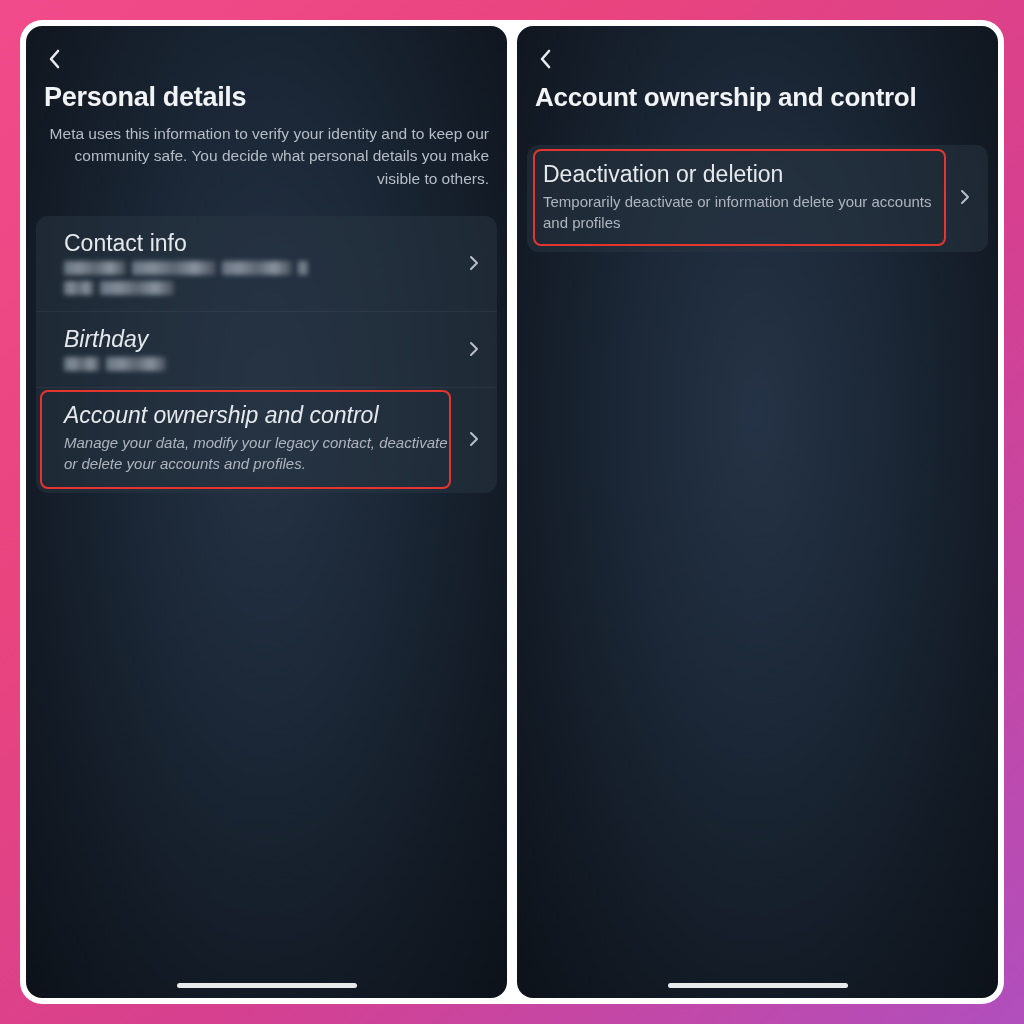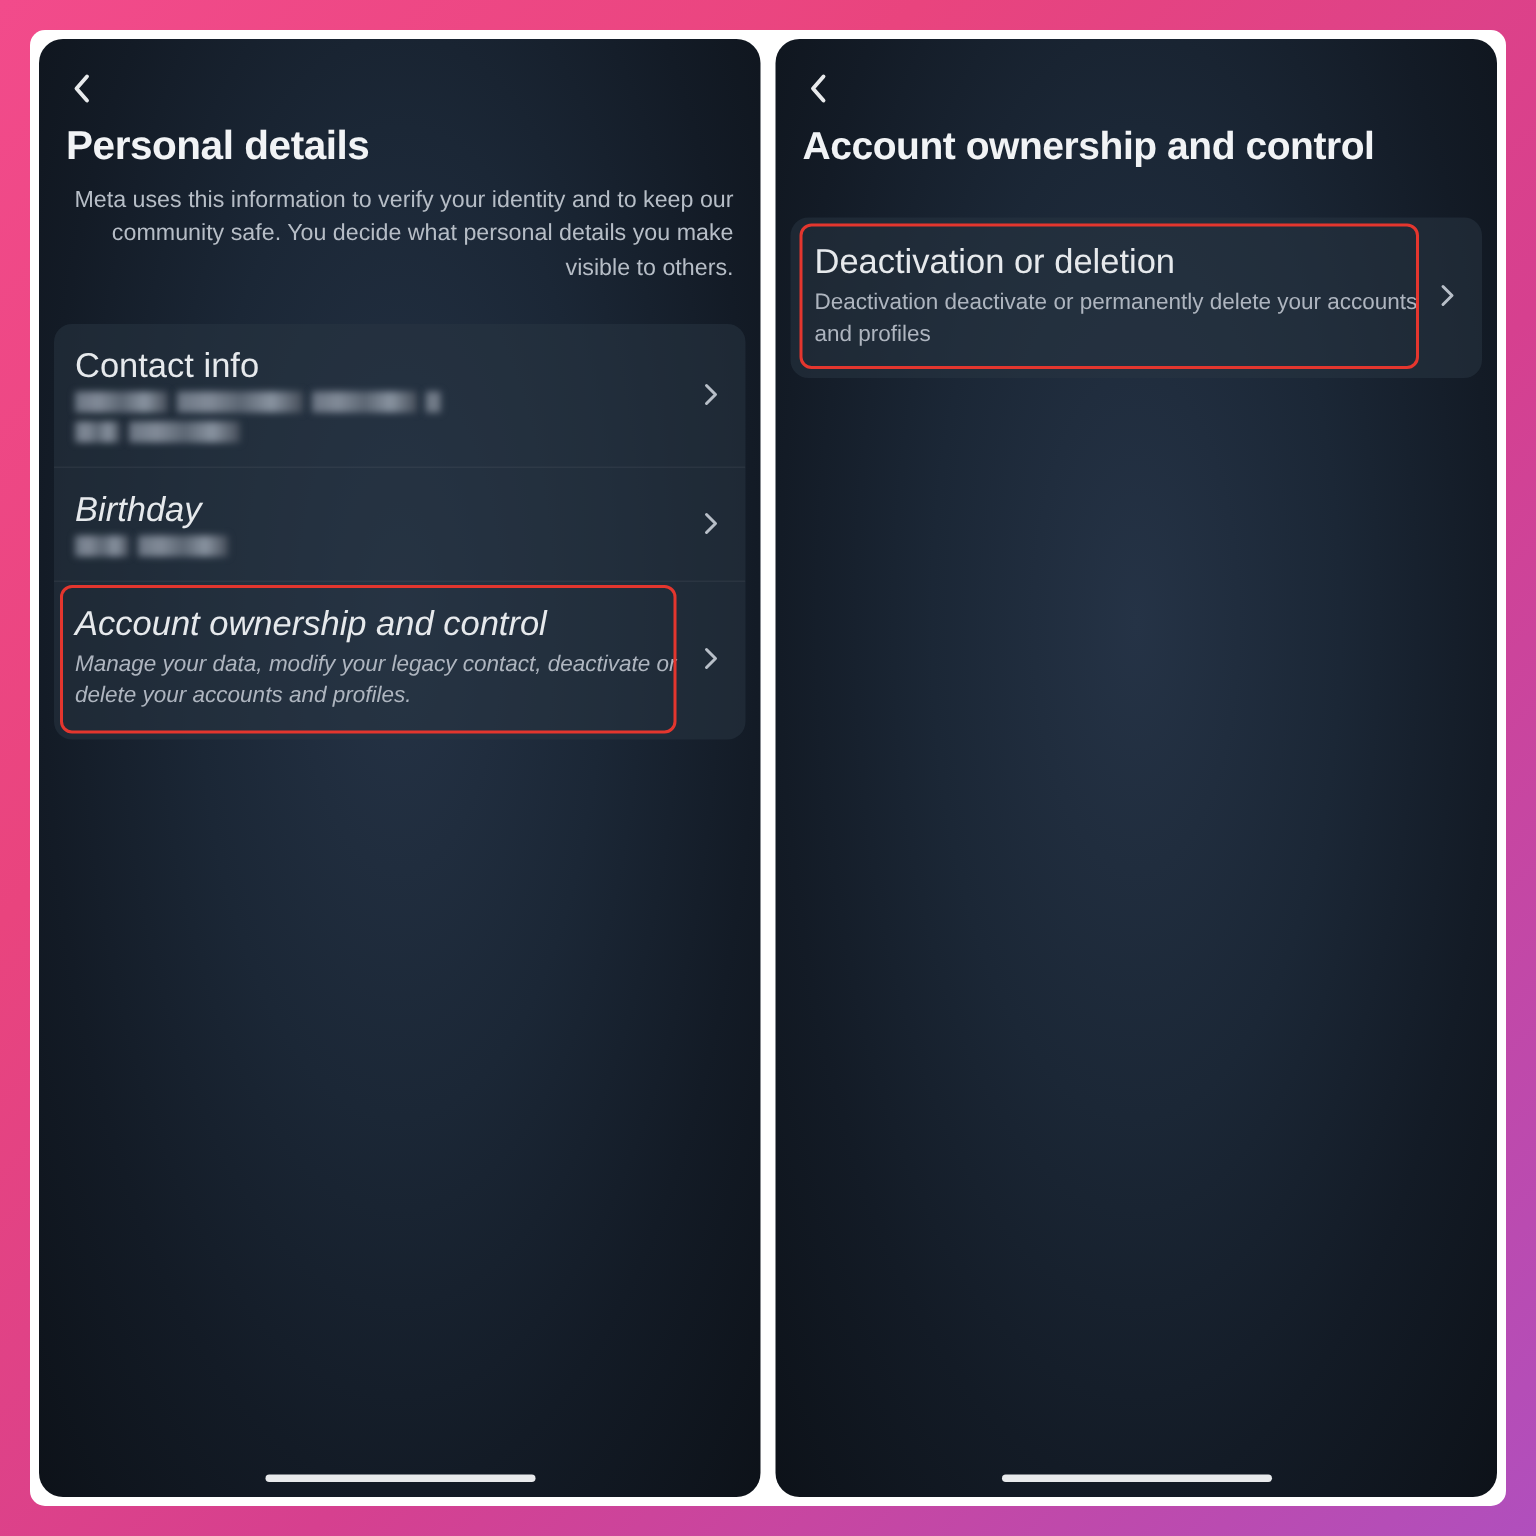--- a/index.html
+++ b/index.html
@@ -8,21 +8,21 @@
     font-family: -apple-system, BlinkMacSystemFont, "Segoe UI", Helvetica, Arial, sans-serif;
     background: linear-gradient(135deg, #f24b8b 0%, #e9447e 30%, #d6408f 60%, #b04fbd 100%);
     display: flex;
     align-items: center;
     justify-content: center;
   }
   .frame {
     width: 984px;
     height: 984px;
     background: #fff;
-    border-radius: 10px;
+    border-radius: 22px;
     display: flex;
     gap: 10px;
     padding: 6px;
   }
   .phone {
     flex: 1;
     background: radial-gradient(ellipse at 50% 40%, #253346 0%, #1b2736 40%, #131b26 70%, #0d1219 100%);
     border-radius: 16px;
     position: relative;
     overflow: hidden;
@@ -58,21 +58,21 @@
   }
   .list {
     margin: 16px 10px 0 10px;
     background: rgba(40,52,66,0.55);
     border-radius: 12px;
     overflow: hidden;
   }
   .row {
     display: flex;
     align-items: center;
-    padding: 14px 12px 16px 14px;
+    padding: 14px 12px 16px 28px;
     position: relative;
     cursor: pointer;
   }
   .row + .row { border-top: 1px solid rgba(255,255,255,0.05); font-style: italic; }
   .row-text { flex: 1; min-width: 0; padding-right: 8px; }
   .row-title {
     font-size: 23px;
     font-weight: 500;
     color: #e6e9ec;
   }
@@ -198,21 +198,21 @@
       </div>
     </div>
     <div class="header">
       <div class="h-title" style="font-size:26px;line-height:1.2">Account ownership and control</div>
     </div>
     <div class="list" style="margin-top:22px">
 
       <div class="row" style="padding:16px 12px 18px 16px">
         <div class="row-text">
           <div class="row-title">Deactivation or deletion</div>
-          <div class="row-sub">Deactivation deactivate or permanently delete your accounts and profiles</div>
+          <div class="row-sub">Temporarily deactivate or information delete your accounts and profiles</div>
         </div>
         <div class="chev">
           <svg width="10" height="16" viewBox="0 0 10 16" fill="none" stroke-width="2" stroke-linecap="round" stroke-linejoin="round">
               <polyline points="2,2 8,8 2,14"></polyline>
             </svg>
         </div>
         <div class="highlight" style="top:4px;left:6px;right:42px;bottom:6px"></div>
       </div>
 
     </div>

